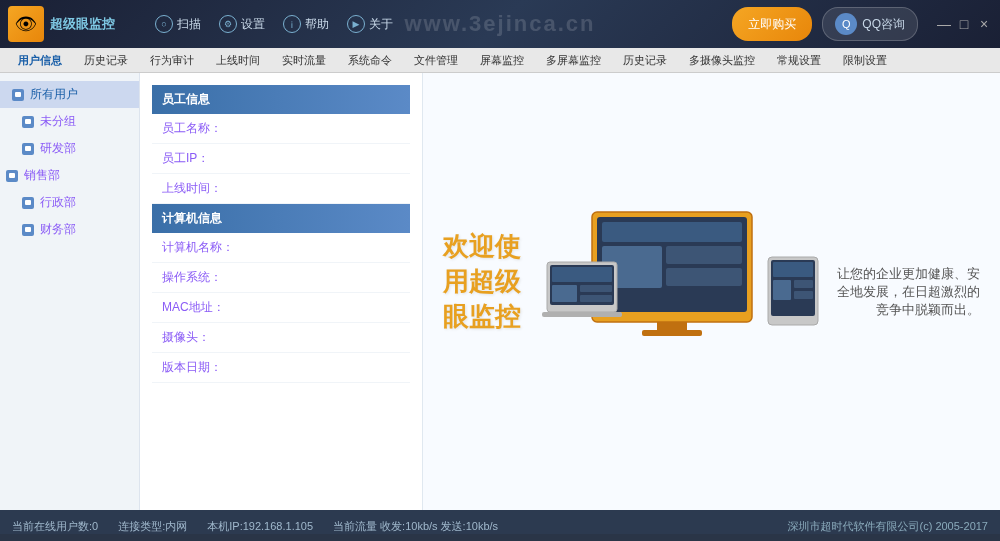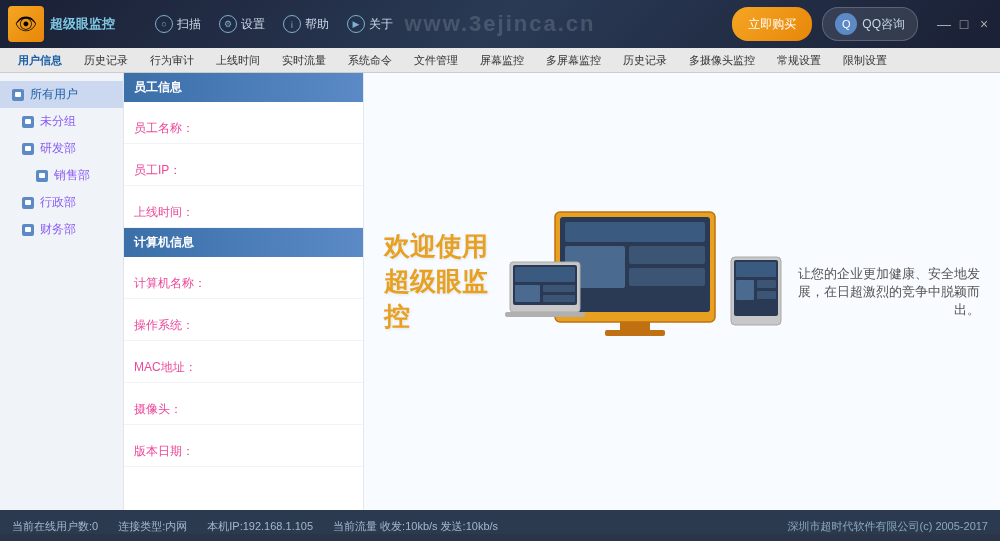--- a/index.html
+++ b/index.html
@@ -155,21 +155,21 @@
     }
 
     
     .main-layout {
       display: flex;
       height: calc(541px - 48px - 32px - 24px);
     }
 
     
     .sidebar {
-      width: 124px;
+      width: 140px;
       background: #f0f4f8;
       border-right: 1px solid #dde4ee;
       padding: 8px 0;
       flex-shrink: 0;
     }
     .sidebar-item {
       display: flex;
       align-items: center;
       gap: 6px;
       padding: 5px 12px;
@@ -196,38 +196,37 @@
       border-radius: 1px;
     }
 
     
     .content {
       flex: 1;
       display: flex;
       background: #fff;
     }
     .left-panel {
-      width: 240px;
+      width: 283px;
       border-right: 1px solid #e0e8f0;
-      padding: 0;
+      padding: 12px;
       flex-shrink: 0;
     }
     .panel-section-header {
       background: linear-gradient(90deg, #3a6fa8, #5b8ac7);
       color: #fff;
       padding: 6px 10px;
       font-size: 12px;
       font-weight: bold;
     }
     .panel-field {
       padding: 6px 10px;
       font-size: 12px;
-      color: #ec4899;
+      color: #8b5cf6;
       border-bottom: 1px solid #f0f4f8;
-      margin-top: 12px;
     }
     .right-panel {
       flex: 1;
       display: flex;
       flex-direction: row;
       align-items: center;
       justify-content: center;
       background: #f8fbff;
       padding: 20px;
     }
@@ -336,21 +335,21 @@
       <span>所有用户</span>
     </div>
     <div class="sidebar-item" style="padding-left:22px">
       <div class="tree-icon"></div>
       <span>未分组</span>
     </div>
     <div class="sidebar-item" style="padding-left:22px">
       <div class="tree-icon"></div>
       <span>研发部</span>
     </div>
-    <div class="sidebar-item" style="padding-left:36px">
+    <div class="sidebar-item" style="padding-left:6px">
       <div class="tree-icon"></div>
       <span>销售部</span>
     </div>
     <div class="sidebar-item" style="padding-left:22px">
       <div class="tree-icon"></div>
       <span>行政部</span>
     </div>
     <div class="sidebar-item" style="padding-left:22px">
       <div class="tree-icon"></div>
       <span>财务部</span>

